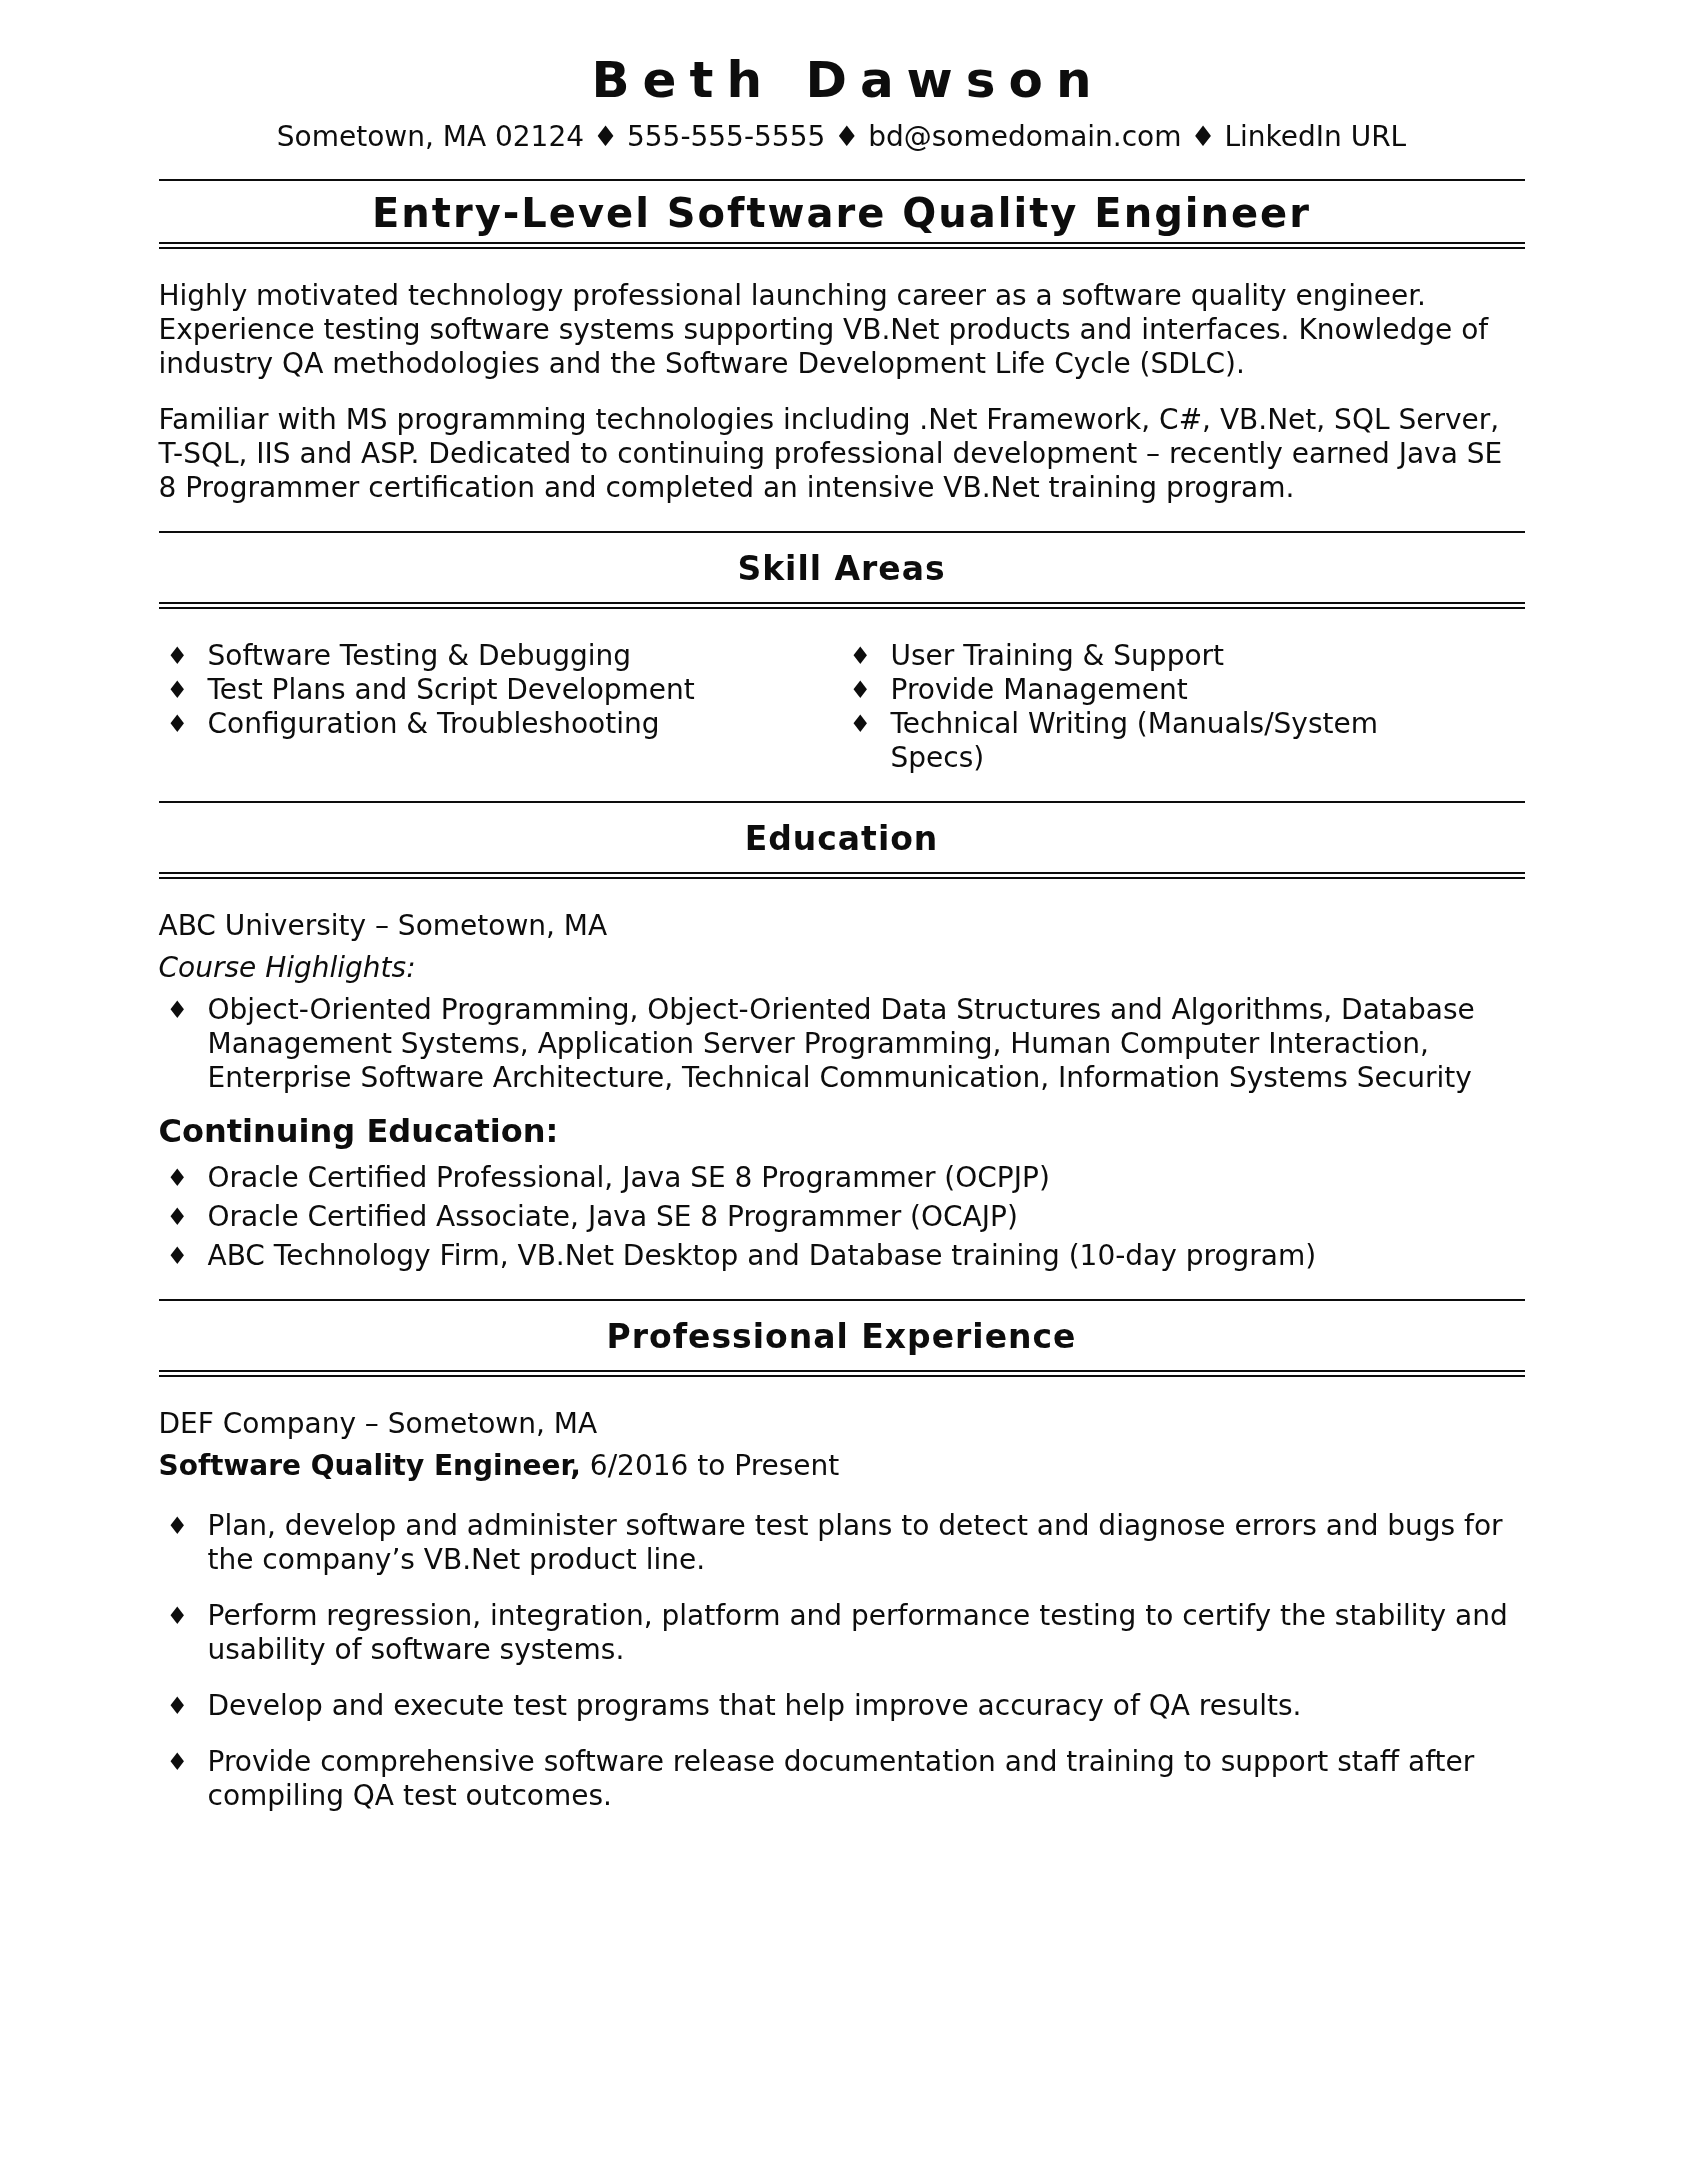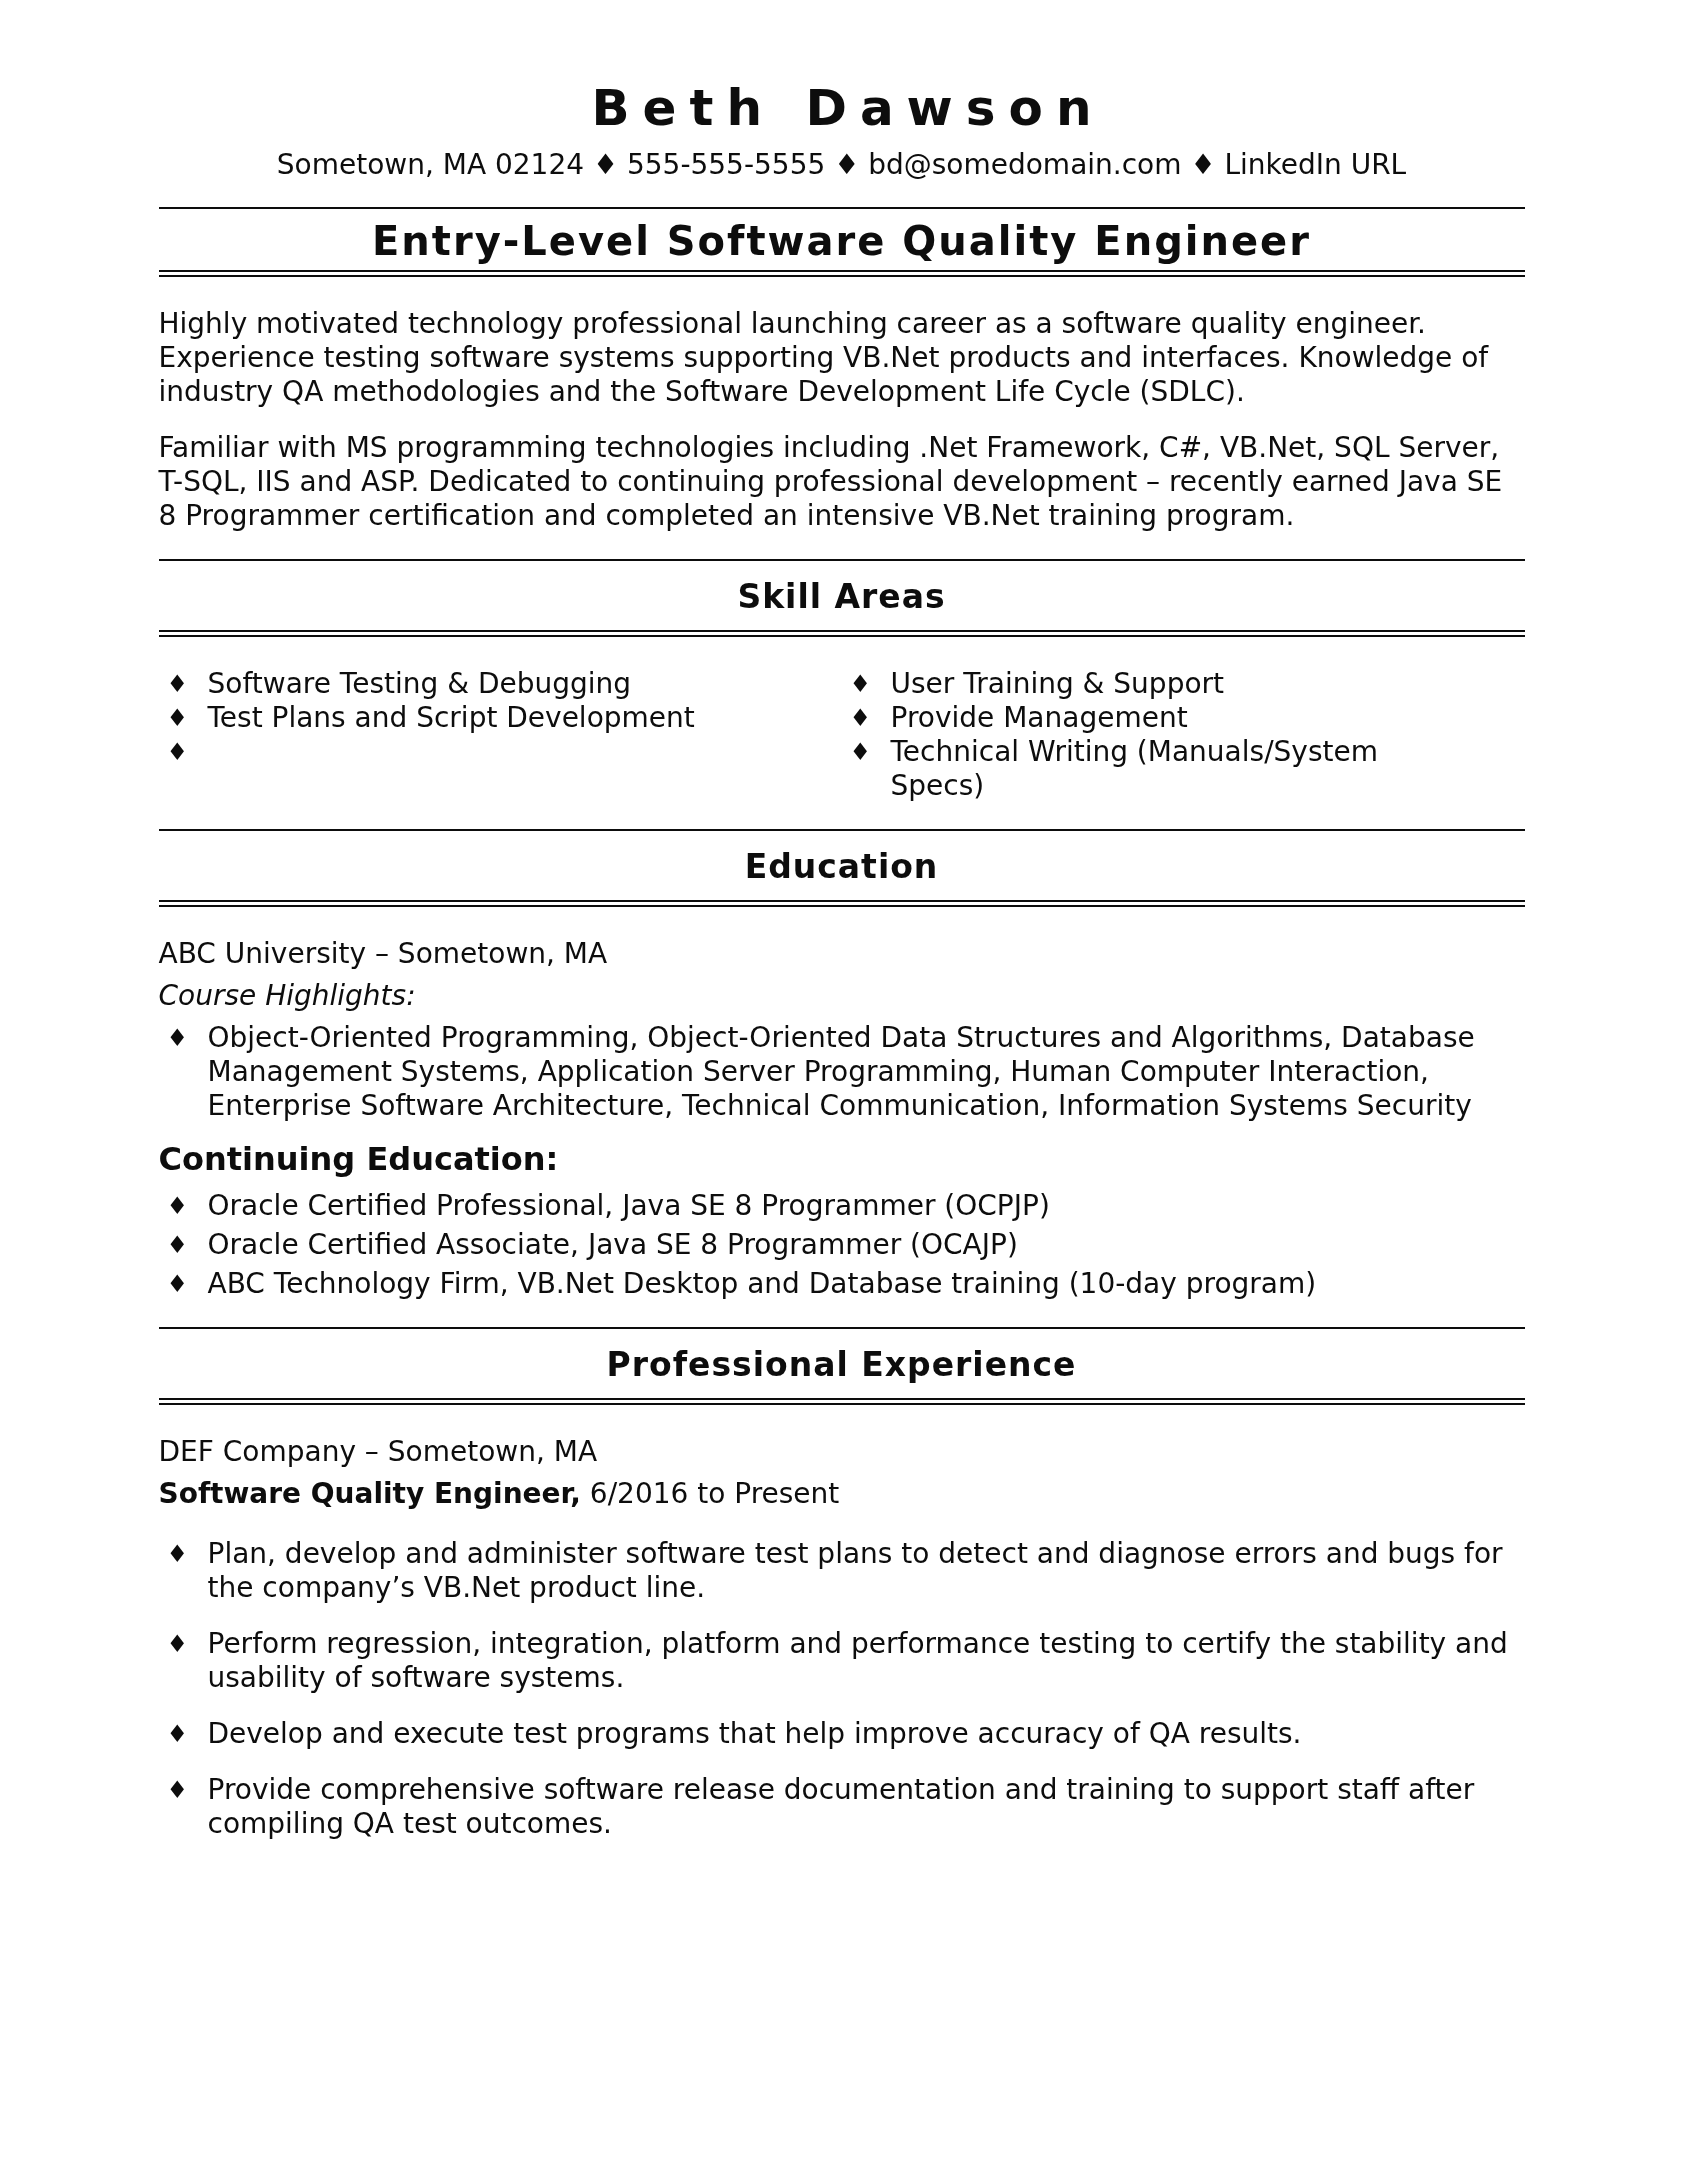--- a/index.html
+++ b/index.html
@@ -2,21 +2,21 @@
 <html><head>
 <meta charset="utf-8">
 <style>
   html, body { margin: 0; padding: 0; }
   body {
     width: 1683px; height: 2178px; overflow: hidden;
     background: #ffffff;
     font-family: "DejaVu Sans", sans-serif;
     color: #0d0d0d;
   }
-  .page { width: 1366px; margin: 0 auto; padding-top: 78px; }
+  .page { width: 1366px; margin: 0 auto; padding-top: 50px; }
 
   .name {
     margin: 0; font-size: 50px; line-height: 61px; font-weight: bold;
     text-align: center; letter-spacing: 13px; text-indent: 13px;
   }
   .contact { margin-top: 8px; font-size: 28px; line-height: 36px; text-align: center; }
 
   .band {
     margin-top: 24px;
     border-top: 2px solid #0d0d0d;
@@ -86,20 +86,21 @@
       <li class="b-item">
         <span class="bullet">♦</span>
         <span class="b-text">Software Testing &amp; Debugging</span>
       </li>
       <li class="b-item">
         <span class="bullet">♦</span>
         <span class="b-text">Test Plans and Script Development</span>
       </li>
       <li class="b-item">
         <span class="bullet">♦</span>
+        <span class="b-text">Configuration &amp; Troubleshooting</span>
       </li>
     </ul>
     <ul class="skill-col">
       <li class="b-item">
         <span class="bullet">♦</span>
         <span class="b-text">User Training &amp; Support</span>
       </li>
       <li class="b-item">
         <span class="bullet">♦</span>
         <span class="b-text">Provide Management</span>

